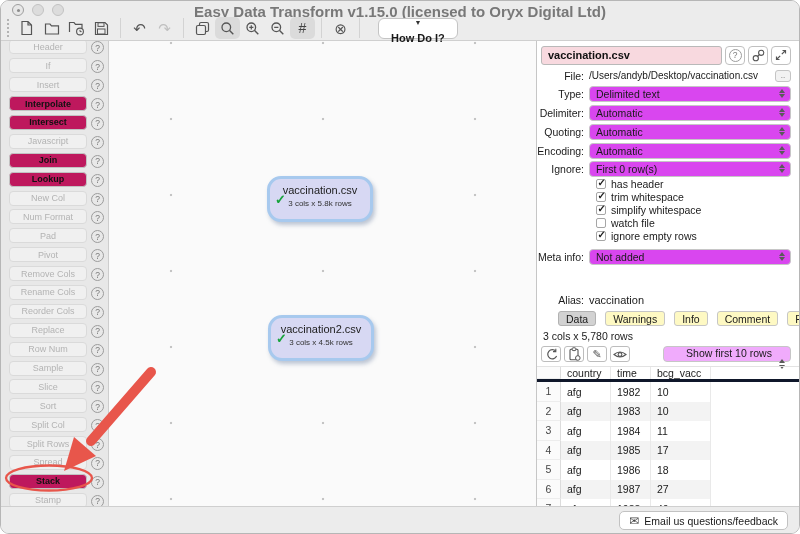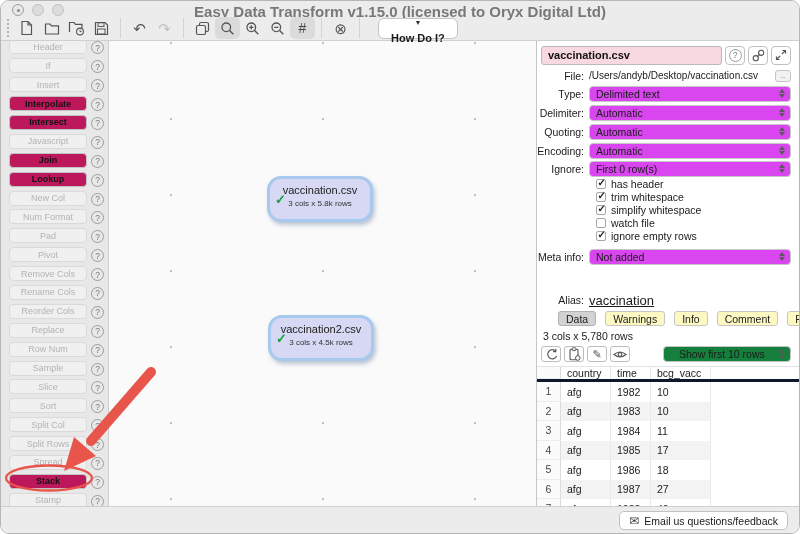--- a/index.html
+++ b/index.html
@@ -62,28 +62,28 @@
   .stepper i { display:block; width:0; height:0; border-left:3px solid transparent; border-right:3px solid transparent; }
   .stepper .up { border-bottom:4px solid #5a5a5a; }
   .stepper .dn { border-top:4px solid #5a5a5a; }
   .ppath { flex:1; font-size:10px; white-space:nowrap; overflow:hidden; }
   .browse { width:16px; height:12px; border:1px solid #c4c4c4; border-radius:3px; background:#f2f2f2; font-size:8px; color:#666; display:flex; align-items:center; justify-content:center; margin-left:5px; flex:none; }
   .cbrow { display:flex; align-items:center; height:13px; margin-left:59px; gap:5px; }
   .cbox { width:10px; height:10px; border:1px solid #a6a6a6; border-radius:2px; background:#fff; position:relative; flex:none; }
   .cbox.checked::after { content:"\2713"; position:absolute; top:-3px; left:0.5px; font-size:10px; font-weight:700; color:#1a1a1a; }
   .metarow { margin-top:5px; }
   .aliasrow { height:18px;margin-top:25px; }
-  .aliasval { font-size:13px;text-decoration:underline; }
+  .aliasval { font-size:11px; }
   .tabs { display:flex; gap:9px; height:15px; margin:2px 8px 0 21px; }
   .tab { padding:0 7px; border:1px solid #c6c6c6; border-radius:3px; background:#fef9c3; display:flex; align-items:center; color:#1a1a1a; }
   .tab.active { background:#d2d2d2; border-color:#b2b2b2; }
   .summary { margin:4px 0 0 6px; }
   .datatools { display:flex; align-items:center; margin:4px 8px 0 4px; gap:3px; }
   .dtb { width:20px; height:16px; border:1px solid #bdbdbd; border-radius:3px; background:#fff; display:flex; align-items:center; justify-content:center; color:#555; }
-  .rowsel { margin-left:auto; width:128px; height:16px; border:1px solid #c6c6c6; border-radius:4px; background:#15803d; display:flex; align-items:center; padding:0 5px 0 15px; }
+  .rowsel { margin-left:auto; width:128px; height:16px; border:1px solid #c6c6c6; border-radius:4px; background:#f0abfc; display:flex; align-items:center; padding:0 5px 0 9px;flex-direction:column; }
   .dtable { margin-top:4px; flex:1; overflow:hidden; border-top:1px solid #e3e3e3; }
   .dhead { display:flex; height:15px; align-items:flex-end; border-bottom:3px solid #0f172a; color:#222; }
   .drow { display:flex; height:19.5px; align-items:center; }
   .dc { height:100%; display:flex; align-items:center; padding-left:6px; border-right:1px solid #e9e9e9; }
   .rn { width:24px; justify-content:center; padding-left:0; background:#fbfbfb; border-right:1px solid #dcdcdc; border-bottom:1px solid #ededed; color:#444; }
   .c1 { width:50px; } .c2 { width:40px; } .c3 { width:60px; }
   .drow.even .dc:not(.rn) { background:#f3f3f3; }
 
   
   .footer { position:absolute; left:0; right:0; bottom:0; height:27px; background:#ececec; border-top:1px solid #cfcfcf; z-index:5; }

